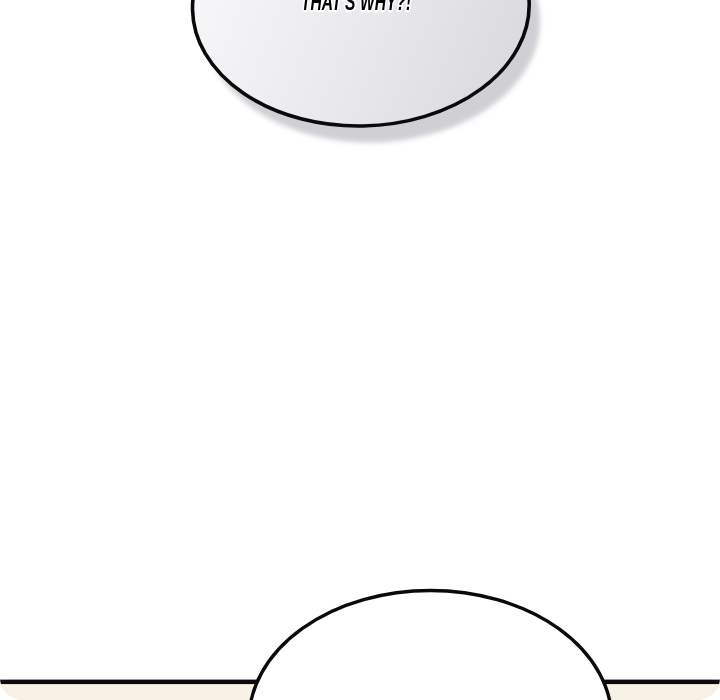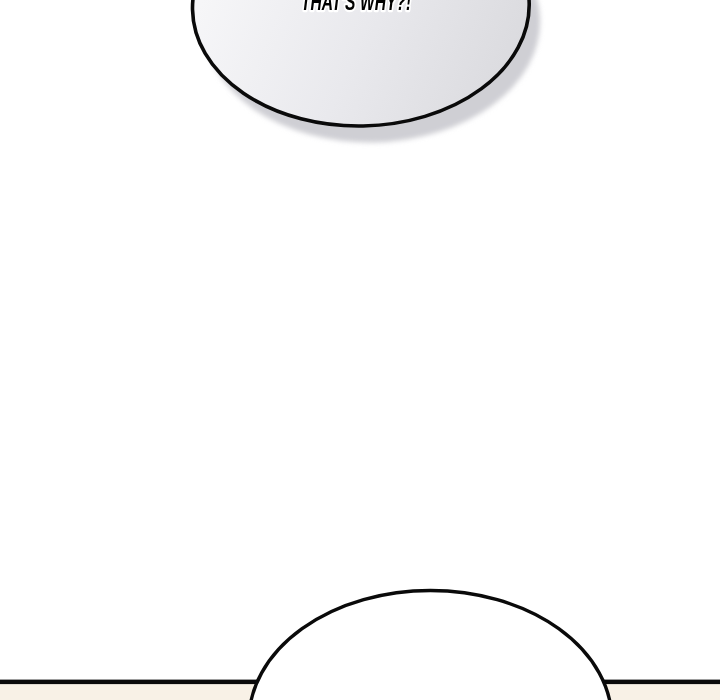--- a/index.html
+++ b/index.html
@@ -1,17 +1,17 @@
 <!DOCTYPE html>
 <html><head>
 <meta charset="utf-8">
 <style>
   html,body{margin:0;padding:0;background:#ffffff;}
   .page{position:relative;width:720px;height:700px;overflow:hidden;background:#ffffff;
-        font-family:"Liberation Sans", sans-serif;}
+        font-family:"Liberation Sans", sans-serif;border-radius:22px;}
   svg{display:block;}
 </style>
 </head>
 <body>
 
 <div class="page">
 <svg width="720" height="700" viewBox="0 0 720 700" xmlns="http://www.w3.org/2000/svg">
   <defs>
     <linearGradient id="bubblegrad" gradientUnits="userSpaceOnUse" x1="205" y1="-10" x2="500" y2="120">
       <stop offset="0" stop-color="#f6f6f8"></stop>

